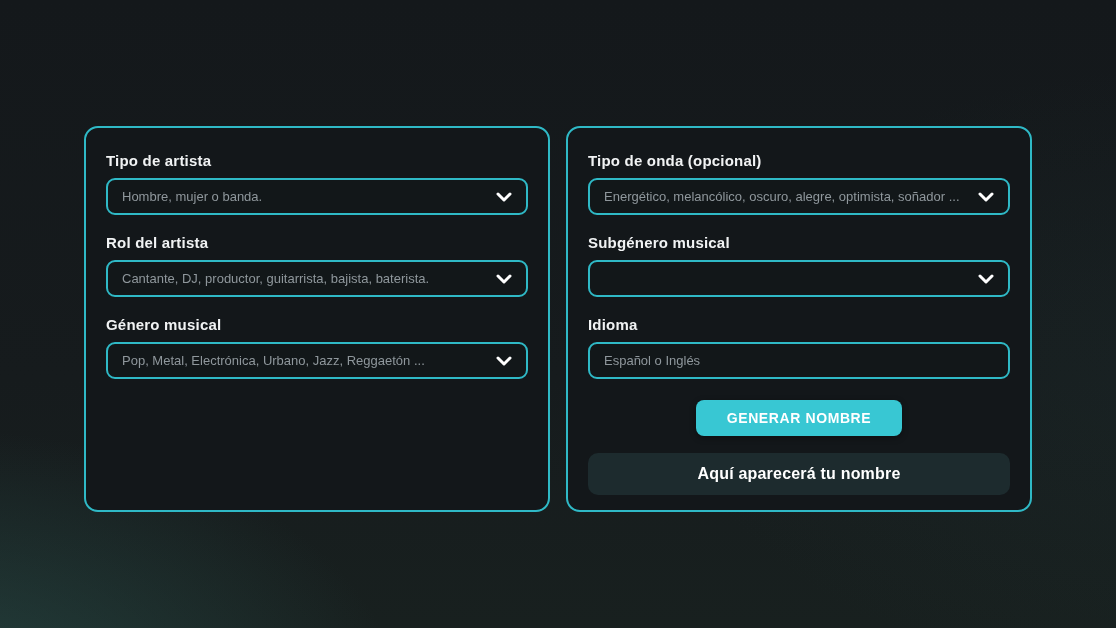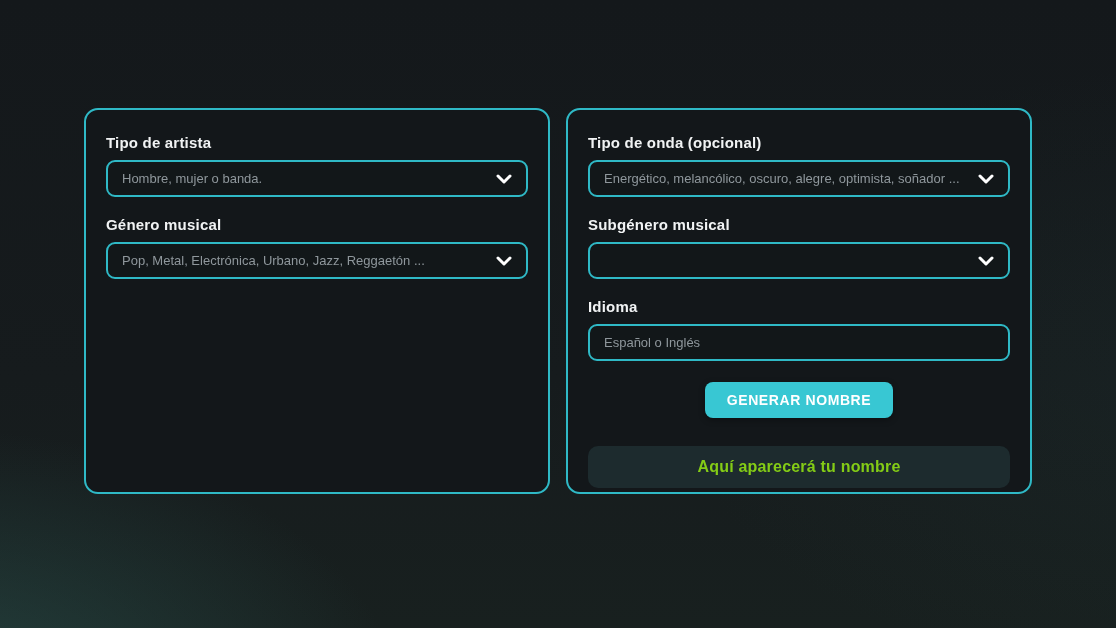--- a/index.html
+++ b/index.html
@@ -10,21 +10,21 @@
     overflow: hidden;
     font-family: "Liberation Sans", "DejaVu Sans", sans-serif;
     background:
       radial-gradient(700px 420px at -5% 112%, rgba(46, 92, 88, 0.55), transparent 65%),
       radial-gradient(900px 520px at 108% 60%, rgba(34, 58, 56, 0.22), transparent 60%),
       linear-gradient(180deg, #14181b 0%, #161b1d 60%, #18201f 100%);
   }
   .panels {
     position: absolute;
     left: 84px;
-    top: 108px;
+    top: 126px;
     display: flex;
     gap: 16px;
   }
   .panel {
     width: 466px;
     height: 386px;
     border: 2px solid #2fb9c6;
     border-radius: 14px;
     background: #13171a;
     padding: 24px 20px;
@@ -60,42 +60,42 @@
   .chev { flex: 0 0 auto; }
   input.control {
     font-family: "Liberation Sans", "DejaVu Sans", sans-serif;
     color: #ec4899;
     outline: none;
   }
   input.control::placeholder { color: #8f979c; opacity: 1; }
   .generate-btn {
     display: block;
     margin: 21px auto 0;
-    width: 188px;
+    width: 206px;
     height: 36px;
     background: #38c7d3;
     color: #ffffff;
     font-family: "Liberation Sans", "DejaVu Sans", sans-serif;
     font-weight: bold;
     font-size: 14px;
     letter-spacing: 0.6px;
     border: none;
     border-radius: 8px;
     cursor: pointer;
     box-shadow: 0 2px 6px rgba(0,0,0,0.35);
   }
   .result-box {
-    margin-top: 28px;
+    margin-top: 17px;
     height: 42px;
     background: #1d2b2e;
     border-radius: 10px;
     display: flex;
     align-items: center;
     justify-content: center;
-    color: #84cc16;
+    color: #ffffff;
     font-weight: bold;
     font-size: 16px;
     letter-spacing: 0.2px;
   }
 </style>
 </head>
 <body>
 
 <div class="panels">
 
@@ -104,20 +104,29 @@
     <div>
       <div class="label">Tipo de artista</div>
       <div class="control select-box">
         <span class="ph">Hombre, mujer o banda.</span>
         <svg class="chev" width="16" height="10" viewBox="0 0 16 10">
             <polyline points="2,2 8,8 14,2" fill="none" stroke="#ffffff" stroke-width="3" stroke-linecap="round" stroke-linejoin="round"></polyline>
           </svg>
       </div>
     </div>
 
+    <div>
+      <div class="label">Rol del artista</div>
+      <div class="control select-box">
+        <span class="ph">Cantante, DJ, productor, guitarrista, bajista, baterista.</span>
+        <svg class="chev" width="16" height="10" viewBox="0 0 16 10">
+            <polyline points="2,2 8,8 14,2" fill="none" stroke="#ffffff" stroke-width="3" stroke-linecap="round" stroke-linejoin="round"></polyline>
+          </svg>
+      </div>
+    </div>
 
 
     <div>
       <div class="label">Género musical</div>
       <div class="control select-box">
         <span class="ph">Pop, Metal, Electrónica, Urbano, Jazz, Reggaetón ...</span>
         <svg class="chev" width="16" height="10" viewBox="0 0 16 10">
             <polyline points="2,2 8,8 14,2" fill="none" stroke="#ffffff" stroke-width="3" stroke-linecap="round" stroke-linejoin="round"></polyline>
           </svg>
       </div>

